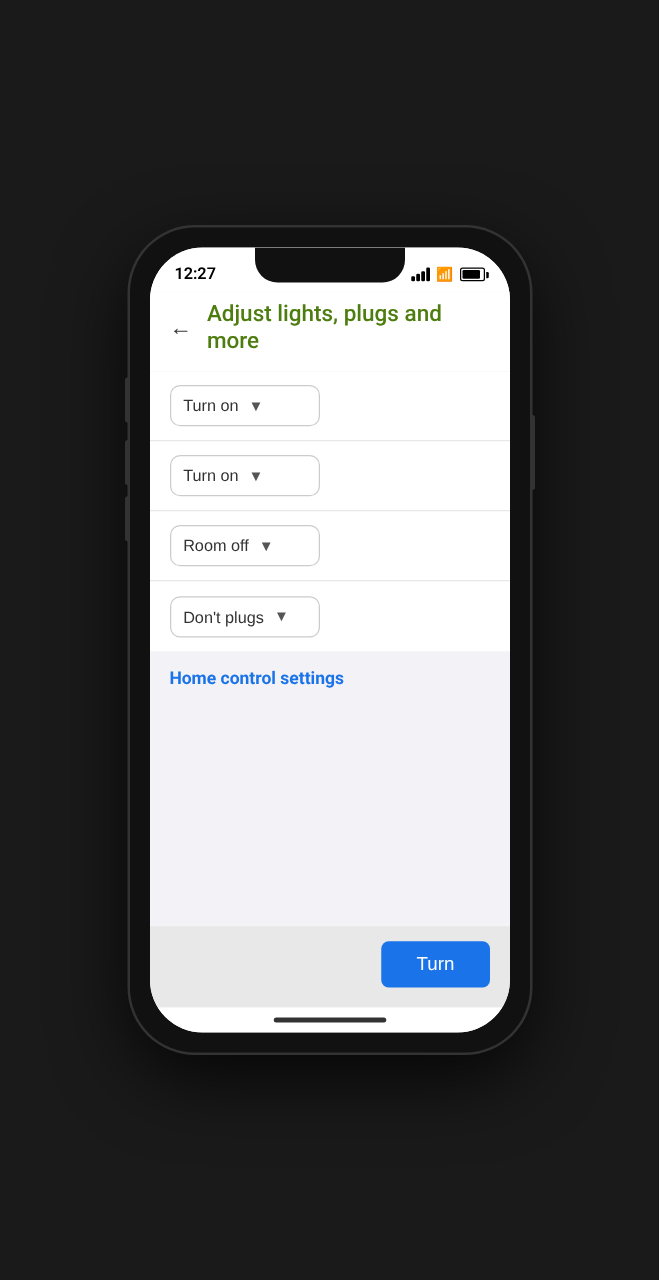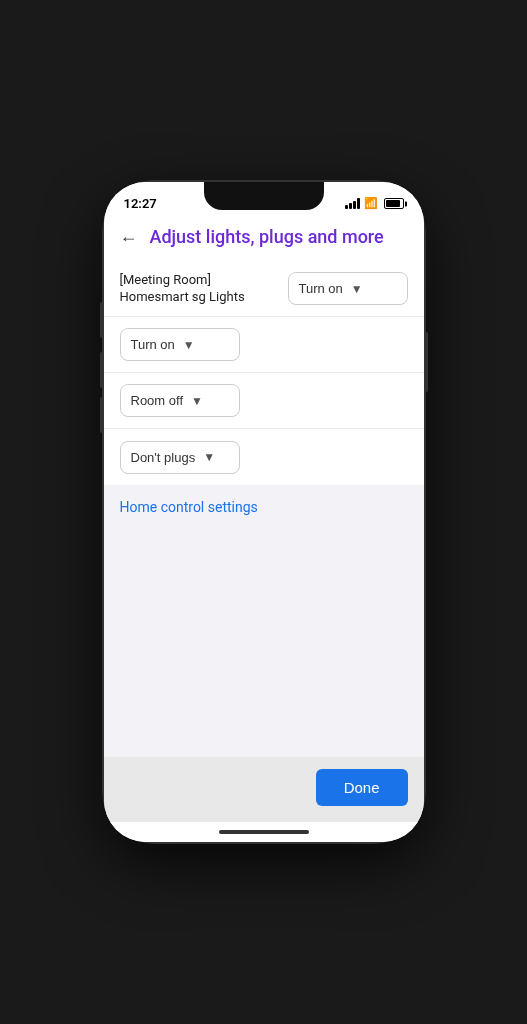--- a/index.html
+++ b/index.html
@@ -11,21 +11,21 @@
       align-items: center;
       min-height: 100vh;
       font-family: -apple-system, BlinkMacSystemFont, 'Roboto', sans-serif;
     }
 
     .phone-outer {
       width: 320px;
       height: 660px;
       background: #111;
       border-radius: 52px;
-      padding: 0;
+      padding: 16px;
       box-shadow: 0 0 0 2px #333, 0 20px 60px rgba(0,0,0,0.8);
       position: relative;
     }
 
     
     .phone-outer::before {
       content: '';
       position: absolute;
       left: -4px;
       top: 120px;
@@ -153,21 +153,21 @@
 
     .back-arrow {
       font-size: 18px;
       color: #333;
       cursor: pointer;
     }
 
     .header-title {
       font-size: 18px;
       font-weight: 500;
-      color: #6d28d9;
+      color: #4d7c0f;
     }
 
     
     .content {
       flex: 1;
       padding: 0;
       overflow-y: auto;
       background: #f2f2f7;
     }
 
@@ -213,21 +213,21 @@
 
     .dropdown-arrow {
       font-size: 12px;
       color: #555;
     }
 
     .settings-link {
       padding: 14px 16px;
       color: #1a73e8;
       font-size: 14px;
-      font-weight: 400;
+      font-weight: 700;
       cursor: pointer;
       display: block;
     }
 
     
     .footer {
       background: #e8e8e8;
       padding: 12px 16px 16px;
       display: flex;
       justify-content: flex-end;
@@ -286,21 +286,20 @@
 
     <div class="header">
       <span class="back-arrow">←</span>
       <span class="header-title">Adjust lights, plugs and more</span>
     </div>
 
     <div class="content">
       <div class="items-list">
 
       <div class="light-item">
-            <span class="light-label">[Meeting Room] Homesmart sg Lights</span>
             <button class="dropdown-btn">
               <span>Turn on</span>
               <span class="dropdown-arrow">▼</span>
             </button>
           </div>
           <div class="light-item">
             <button class="dropdown-btn">
               <span>Turn on</span>
               <span class="dropdown-arrow">▼</span>
             </button>
@@ -315,21 +314,21 @@
             <button class="dropdown-btn">
               <span>Don't plugs</span>
               <span class="dropdown-arrow">▼</span>
             </button>
           </div>
         </div>
       <a class="settings-link">Home control settings</a>
     </div>
 
     <div class="footer">
-      <button class="done-button">Done</button>
+      <button class="done-button">Turn</button>
     </div>
 
     <div class="home-indicator">
       <div class="home-bar"></div>
     </div>
 
   </div>
 </div>
 
 </body></html>

